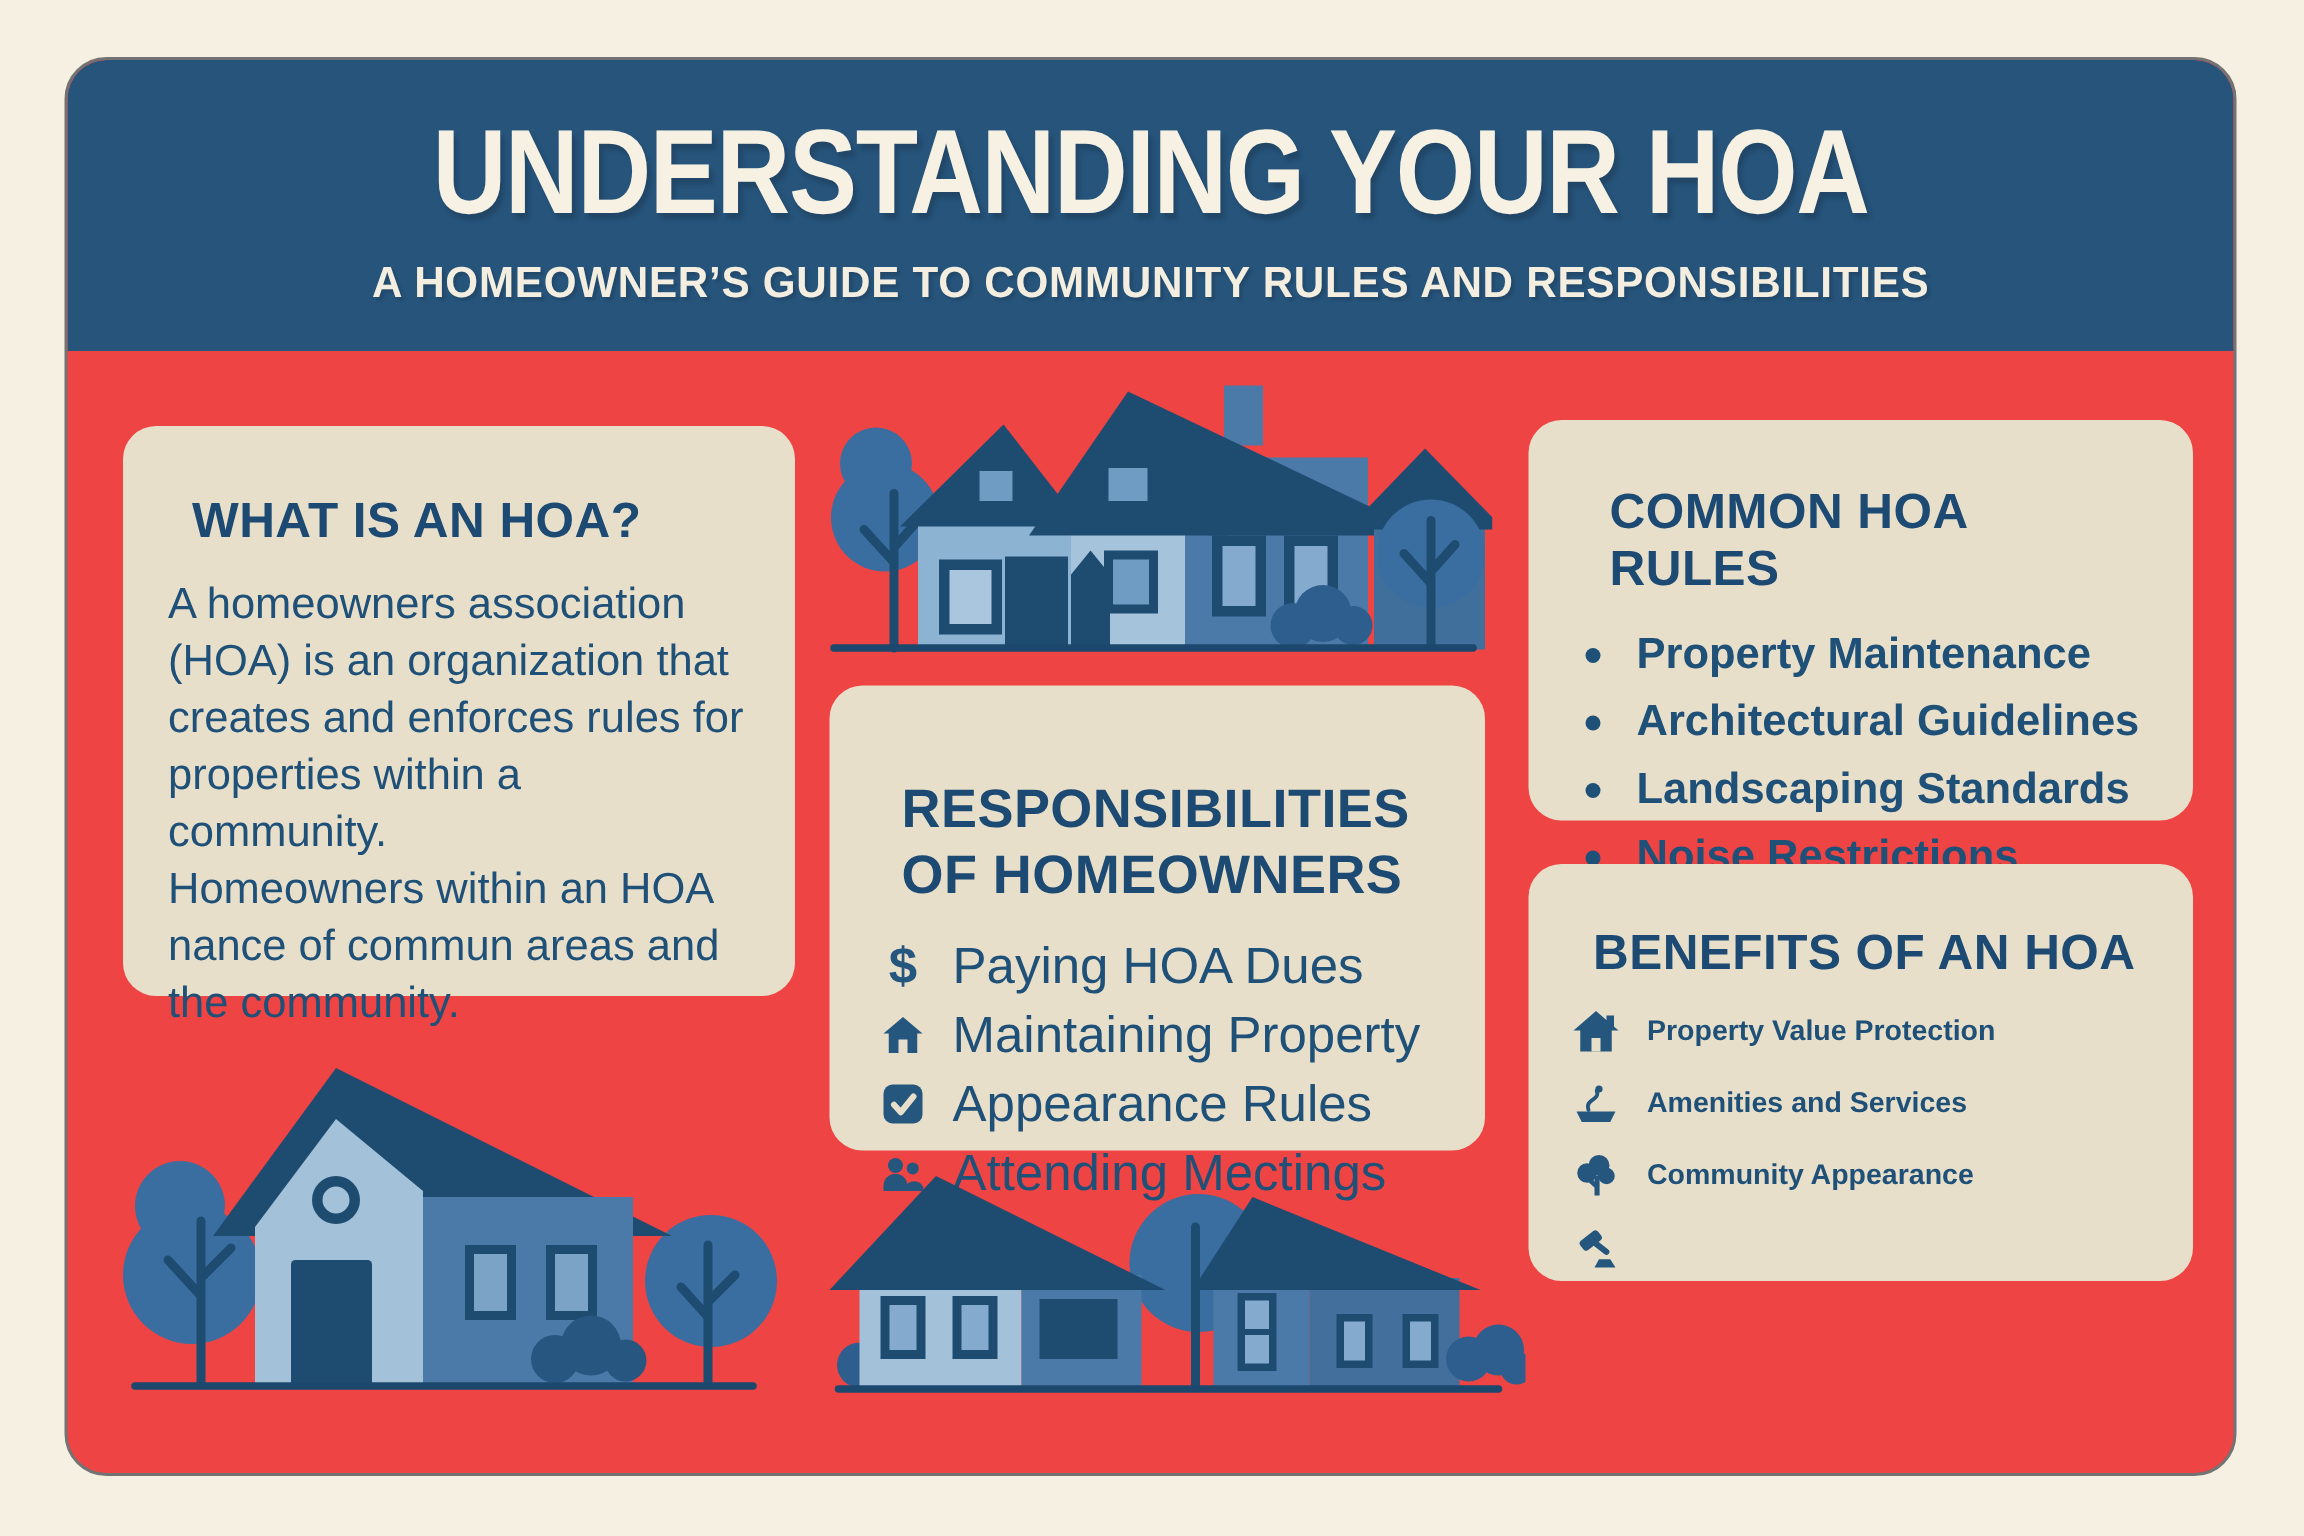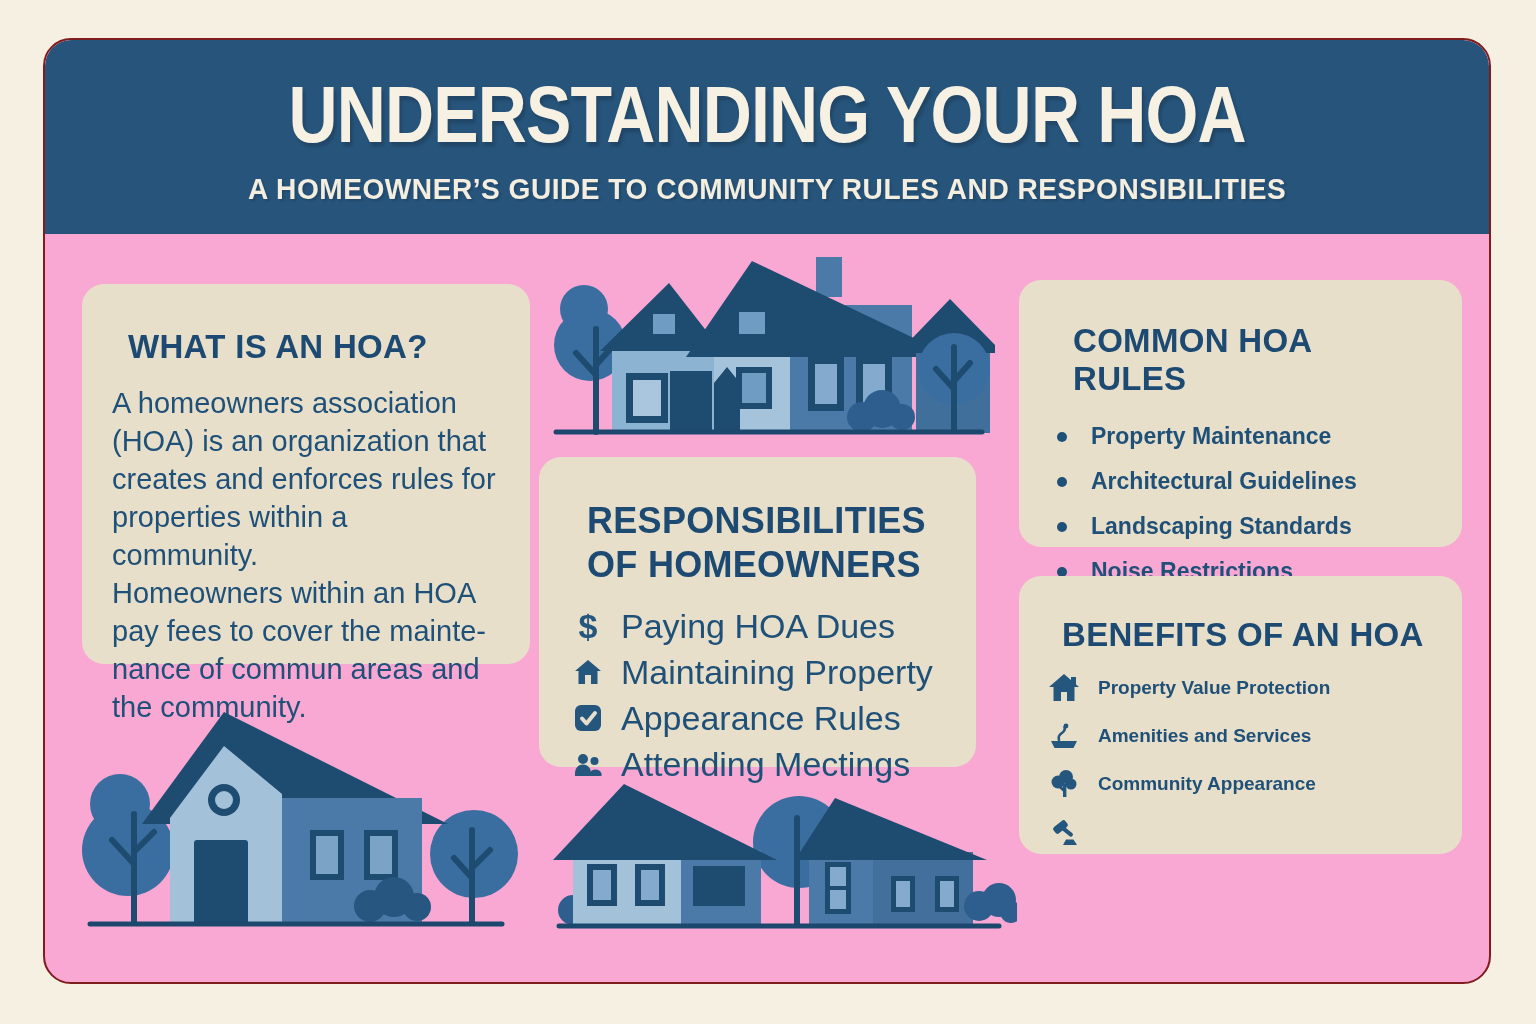--- a/index.html
+++ b/index.html
@@ -4,21 +4,21 @@
 <style>
   html,body{margin:0;padding:0;}
   body{
     width:1536px;height:1024px;
     background:#f6f0e2;
     font-family:"Liberation Sans","DejaVu Sans",sans-serif;
     position:relative;overflow:hidden;
   }
   .card{
     position:absolute;left:43px;top:38px;width:1448px;height:946px;
-    background:#f9a8d4;border:2px solid #7f1d1d;border-radius:28px;
+    background:#ef4444;border:2px solid #737373;border-radius:28px;
     box-sizing:border-box;overflow:hidden;
   }
   .header{
     position:absolute;left:0;top:0;width:100%;height:194px;
     background:#26547b;border-radius:26px 26px 0 0;
     display:flex;flex-direction:column;align-items:center;justify-content:center;
   }
   .title{
     color:#f6f1e2;font-size:80px;font-weight:700;line-height:1;
     transform:scaleX(.85);white-space:nowrap;letter-spacing:-1px;
@@ -38,33 +38,33 @@
   }
   .what-box{left:37px;top:244px;width:448px;height:380px;padding:28px 30px;}
   .what-box h2{font-size:33px;margin-bottom:18px;}
   .what-line{font-size:29px;line-height:38px;color:#1f5078;font-weight:500;}
 
   .illus{position:absolute;}
   .illus-top{left:505px;top:205px;width:445px;height:192px;}
   .illus-bl{left:19px;top:662px;width:465px;height:255px;}
   .illus-bm{left:502px;top:734px;width:470px;height:165px;}
 
-  .resp-box{left:494px;top:417px;width:437px;height:310px;padding:26px 32px;}
+  .resp-box{left:508px;top:417px;width:437px;height:310px;padding:44px 32px;}
   .resp-box h2 span{display:block;font-size:36px;line-height:44px;}
   .resp-list{margin-top:16px;}
   .resp-item{display:flex;align-items:center;height:46px;}
   .resp-item .ic{width:34px;display:flex;justify-content:center;align-items:center;margin-right:16px;}
   .resp-item .lbl{font-size:34px;font-weight:400;color:#1f5078;}
   .dollar{font-size:34px;font-weight:700;color:#24567e;line-height:1;}
 
   .rules-box{left:974px;top:240px;width:443px;height:267px;padding:26px 26px 26px 38px;}
   .rules-box h2{font-size:33px;margin-bottom:16px;}
   .rule-item{display:flex;align-items:center;height:45px;}
   .dot{width:10px;height:10px;border-radius:50%;background:#1f5078;margin-right:24px;flex:none;}
-  .rule-item .lbl{font-size:23px;font-weight:600;color:#1f5078;}
+  .rule-item .lbl{font-size:29px;font-weight:600;color:#1f5078;}
 
   .benefits-box{left:974px;top:536px;width:443px;height:278px;padding:24px 22px 24px 27px;}
   .benefits-box h2{font-size:33px;margin-bottom:10px;}
   .ben-item{display:flex;align-items:center;height:48px;}
   .ben-item .ic{width:36px;display:flex;justify-content:center;align-items:center;margin-right:16px;flex:none;}
   .ben-item .lbl{font-size:19px;font-weight:600;color:#1f5078;white-space:nowrap;}
 </style>
 </head>
 <body>
 
@@ -76,21 +76,20 @@
   </div>
 
   <section class="box what-box">
     <h2>WHAT IS AN HOA?</h2>
     <div>
       <div class="what-line">A homeowners association</div>
       <div class="what-line">(HOA) is an organization that</div>
       <div class="what-line">creates and enforces rules for</div>
       <div class="what-line">properties within a community.</div>
       <div class="what-line">Homeowners within an HOA</div>
-      <div class="what-line">pay fees to cover the mainte-</div>
       <div class="what-line">nance of commun areas and</div>
       <div class="what-line">the community.</div>
     </div>
   </section>
 
   <svg class="illus illus-top" viewBox="0 0 445 192">
 
     <circle cx="40" cy="100" r="36" fill="#3a6ea0"></circle>
     <circle cx="34" cy="64" r="24" fill="#3a6ea0"></circle>
     <path d="M46 187 V84 M46 130 L26 108 M46 120 L62 102" stroke="#1e4b70" stroke-width="6" fill="none" stroke-linecap="round"></path>

